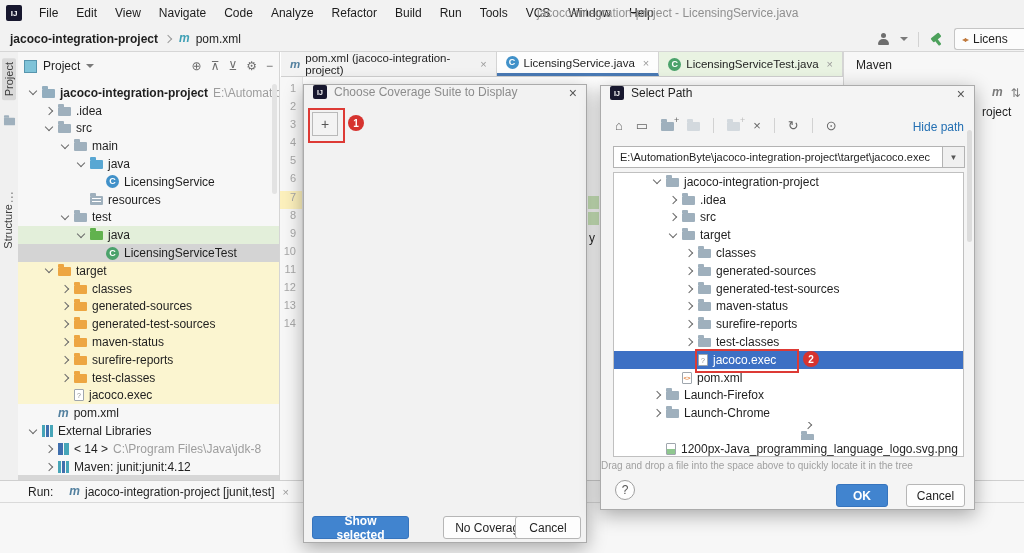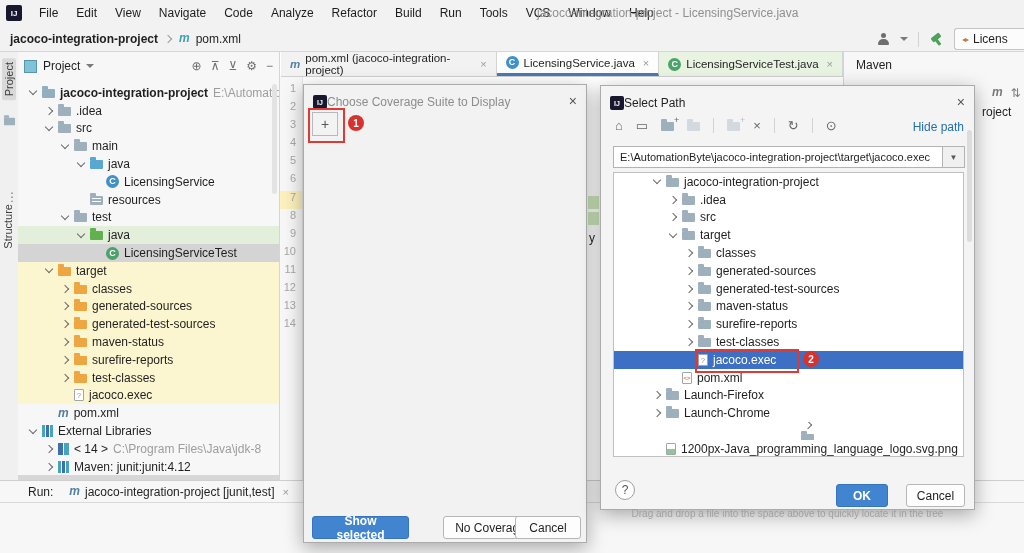--- a/index.html
+++ b/index.html
@@ -103,21 +103,21 @@
   .mvicons{position:absolute;left:148px;top:34px;display:flex;gap:8px;color:#7a7a7a;}
   .mvpartial{position:absolute;left:138px;top:53px;}
 
   
   .runpanel{position:absolute;left:0;top:480px;width:1024px;height:73px;background:#f7f7f7;border-top:1px solid #cfcfcf;box-sizing:border-box;}
   .runtabs{height:21px;display:flex;align-items:center;border-bottom:1px solid #dadada;padding-left:28px;}
   .runtab{display:flex;align-items:center;gap:5px;margin-left:16px;}
 
   
   .dlg{position:absolute;background:#f2f2f2;border:1px solid #ababab;box-shadow:0 5px 18px rgba(0,0,0,.32);box-sizing:border-box;}
-  .dtitle{height:24px;display:flex;align-items:flex-end;padding:0 9px;}
+  .dtitle{height:24px;display:flex;align-items:flex-start;gap:7px;padding:0 9px;}
   .dtext{color:#1f1f1f;}
   .dtext.dim{color:#8c8c8c;}
   .dclose{margin-left:auto;color:#555;font-size:14px;}
   .btn{display:inline-flex;align-items:center;justify-content:center;border:1px solid #b6b6b6;background:#fdfdfd;
        border-radius:3px;font-size:12px;color:#1f1f1f;height:23px;box-sizing:border-box;position:absolute;}
   .btn.primary{background:#4184cf;border-color:#3674bd;color:#fff;font-weight:bold;}
   .badge{width:16px;height:16px;border-radius:50%;background:#d6332f;color:#fff;font-size:10px;font-weight:bold;
          display:flex;align-items:center;justify-content:center;position:absolute;z-index:30;}
   .annrect{position:absolute;border:2px solid #dd3a35;z-index:29;}
   .plusbtn{position:absolute;left:8px;top:27px;width:26px;height:24px;background:#f3f3f3;border:1px solid #b9b9b9;
@@ -130,21 +130,21 @@
   .fplus::after{content:"+";position:absolute;right:-5px;top:-7px;font-size:9px;color:#666;}
   .hidepath{position:absolute;right:10px;top:34px;color:#2470b3;}
   .pathrow{position:absolute;left:12px;top:60px;display:flex;}
   .pathinput{width:330px;height:22px;background:#fff;border:1px solid #b3b3b3;font-size:11px;
              padding:4px 6px;box-sizing:border-box;white-space:nowrap;overflow:hidden;}
   .pathdrop{width:22px;height:22px;background:#f0f0f0;border:1px solid #b3b3b3;border-left:none;
             display:flex;align-items:center;justify-content:center;font-size:8px;color:#555;box-sizing:border-box;}
   .pathtreebox{position:absolute;left:12px;top:86px;width:351px;height:285px;background:#fff;border:1px solid #c0c0c0;
                box-sizing:border-box;overflow:hidden;}
   .ptscroll{position:absolute;right:2px;top:44px;width:5px;height:112px;background:#dcdcdc;border-radius:3px;}
-  .hint{position:absolute;left:0;top:374px;width:100%;text-align:center;font-size:10px;color:#a0a0a0;margin-top:48px;}
+  .hint{position:absolute;left:0;top:374px;width:100%;font-size:10px;color:#a0a0a0;}
   .helpbtn{position:absolute;left:14px;top:394px;width:20px;height:20px;border:1px solid #9f9f9f;border-radius:50%;
            display:flex;align-items:center;justify-content:center;color:#555;background:#fdfdfd;box-sizing:border-box;}
 </style>
 </head>
 <body>
 
 <div id="app">
 
   <div class="menubar">
     <span class="ijlogo lg">IJ</span>

